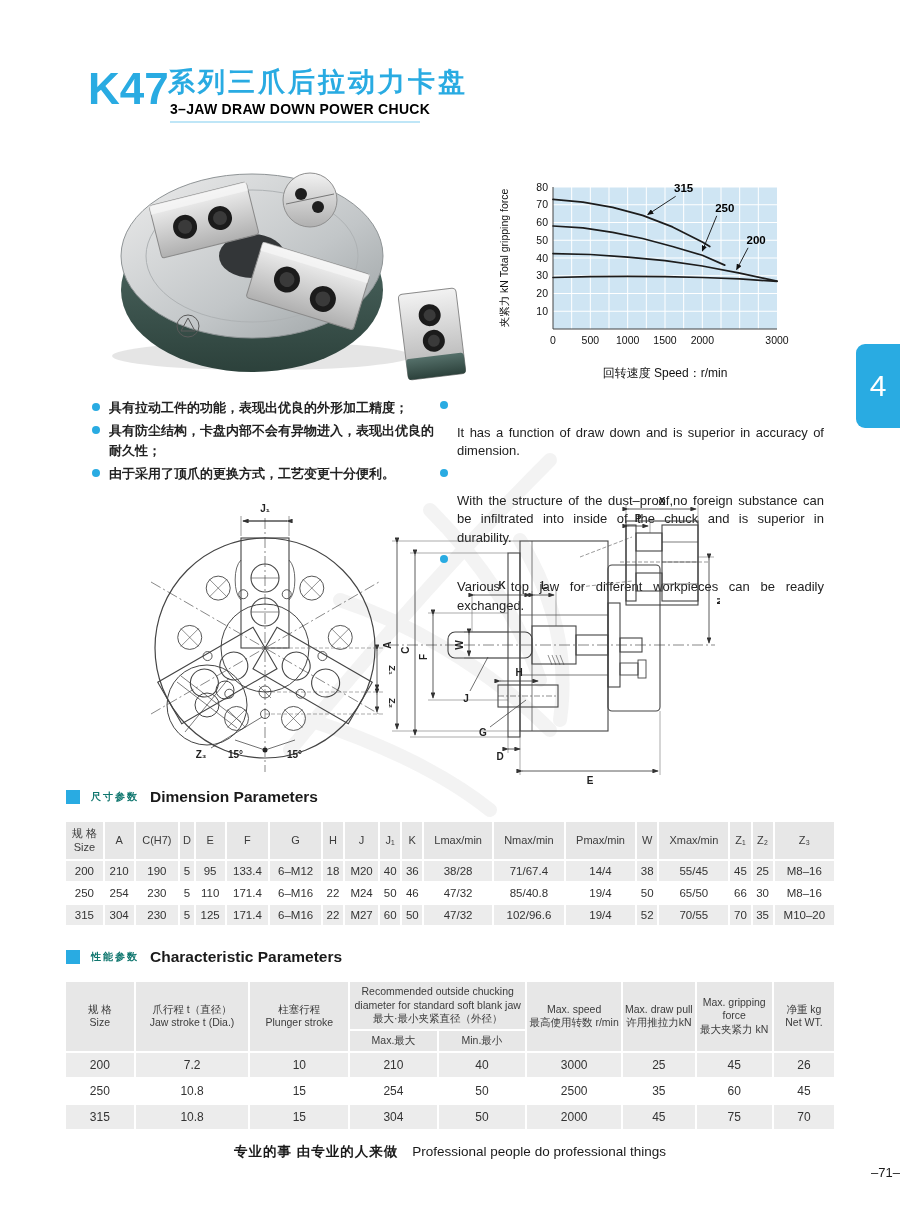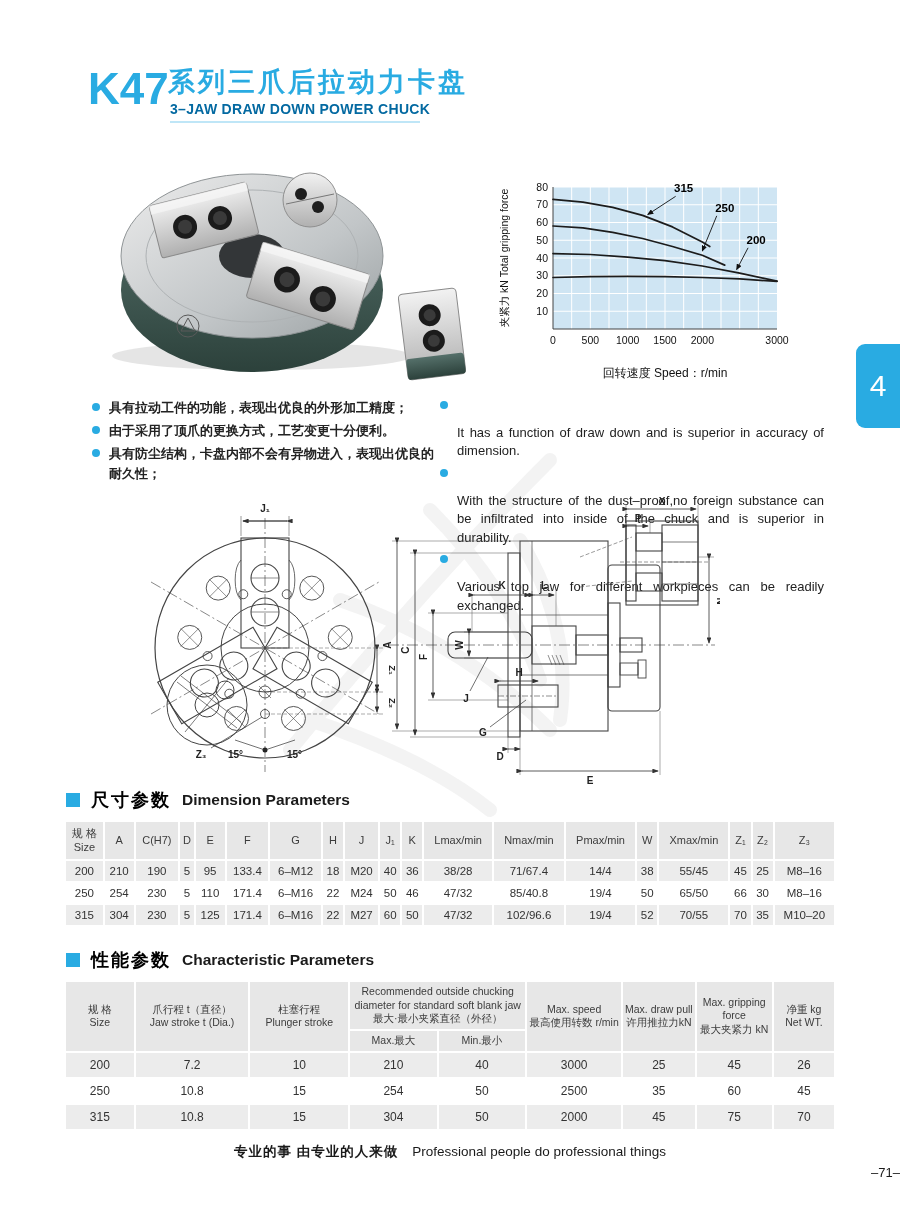--- a/index.html
+++ b/index.html
@@ -1,21 +1,21 @@
 <!DOCTYPE html>
 <html><head>
 <meta charset="utf-8">
 <style>
   html,body{margin:0;padding:0;background:#888;}
   .page{position:relative;width:900px;height:1229px;background:#ffffff;margin:0 auto;
         font-family:"Liberation Sans",sans-serif;color:#333;overflow:hidden;}
   
   .k47{position:absolute;left:88px;top:64px;font-size:44px;font-weight:800;color:#29abe2;}
   .title-cn{position:absolute;left:168px;top:64px;font-size:27px;font-weight:700;letter-spacing:3px;color:#29abe2;}
-  .title-en{position:absolute;left:170px;top:101px;font-size:14px;font-weight:700;color:#0369a1;letter-spacing:.3px;}
+  .title-en{position:absolute;left:170px;top:101px;font-size:14px;font-weight:700;color:#000000;letter-spacing:.3px;}
   .title-underline{position:absolute;left:170px;top:121px;width:250px;height:2px;background:#bfe6f7;}
   
   .side-tab{position:absolute;right:0;top:344px;width:44px;height:84px;background:#29abe2;
             border-radius:9px 0 0 9px;color:#fff;display:flex;align-items:center;justify-content:center;
             font-size:30px;font-weight:400;}
   
   .photo{position:absolute;left:102px;top:144px;}
   .chart{position:absolute;left:495px;top:170px;}
   
   .feat{position:absolute;margin:0;padding:0;list-style:none;}
@@ -26,21 +26,21 @@
   .feat-en{left:440px;top:396px;width:384px;}
   .feat-en li span.t{font-size:13px;line-height:1.42;color:#222;text-align:justify;margin-top:28px;}
   
   .watermark{position:absolute;left:220px;top:420px;opacity:.5;pointer-events:none;}
   
   .draw-front{position:absolute;left:115px;top:500px;}
   .draw-section{position:absolute;left:380px;top:495px;}
   
   .sec-title{position:absolute;left:66px;display:flex;align-items:center;gap:11px;}
   .sec-title .sq{width:14px;height:14px;background:#29abe2;}
-  .sec-title .cn{font-size:18px;font-weight:700;color:#000000;letter-spacing:2px;}
+  .sec-title .cn{font-size:10px;font-weight:700;color:#0f766e;letter-spacing:2px;}
   .sec-title .en{font-size:15.5px;font-weight:700;color:#1a1a1a;}
   .sec-dim{top:788px;}
   .sec-char{top:948px;justify-content:center;}
   
   table{border-collapse:separate;border-spacing:2px;position:absolute;left:64px;width:772px;}
   .t-dim{top:820px;}
   .t-char{top:980px;}
   th{background:#e7e7e7;font-weight:500;color:#3c3c3c;text-align:center;white-space:pre-line;vertical-align:middle;}
   .t-dim th{font-size:11px;padding:4px 1px;line-height:1.3;}
   .t-dim td{font-size:11.5px;padding:4px 1px;text-align:center;white-space:nowrap;color:#333;}
@@ -189,25 +189,25 @@
       <text x="261.09333333333336" y="73.8" text-anchor="middle" font-size="11.5" font-weight="bold" fill="#000">200</text>
     </svg>
 
   <ul class="feat feat-cn">
     <li>
         <span class="dot"></span>
         <span class="t">具有拉动工件的功能，表现出优良的外形加工精度；</span>
       </li>
     <li>
         <span class="dot"></span>
-        <span class="t">由于采用了顶爪的更换方式，工艺变更十分便利。</span>
+        <span class="t">具有防尘结构，卡盘内部不会有异物进入，表现出优良的耐久性；</span>
       </li>
     <li>
         <span class="dot"></span>
-        <span class="t">具有防尘结构，卡盘内部不会有异物进入，表现出优良的耐久性；</span>
+        <span class="t">由于采用了顶爪的更换方式，工艺变更十分便利。</span>
       </li>
   </ul>
 
   <ul class="feat feat-en">
     <li>
         <span class="dot"></span>
         <span class="t">It has a function of draw down and is superior in accuracy of dimension.</span>
       </li>
     <li>
         <span class="dot"></span>

